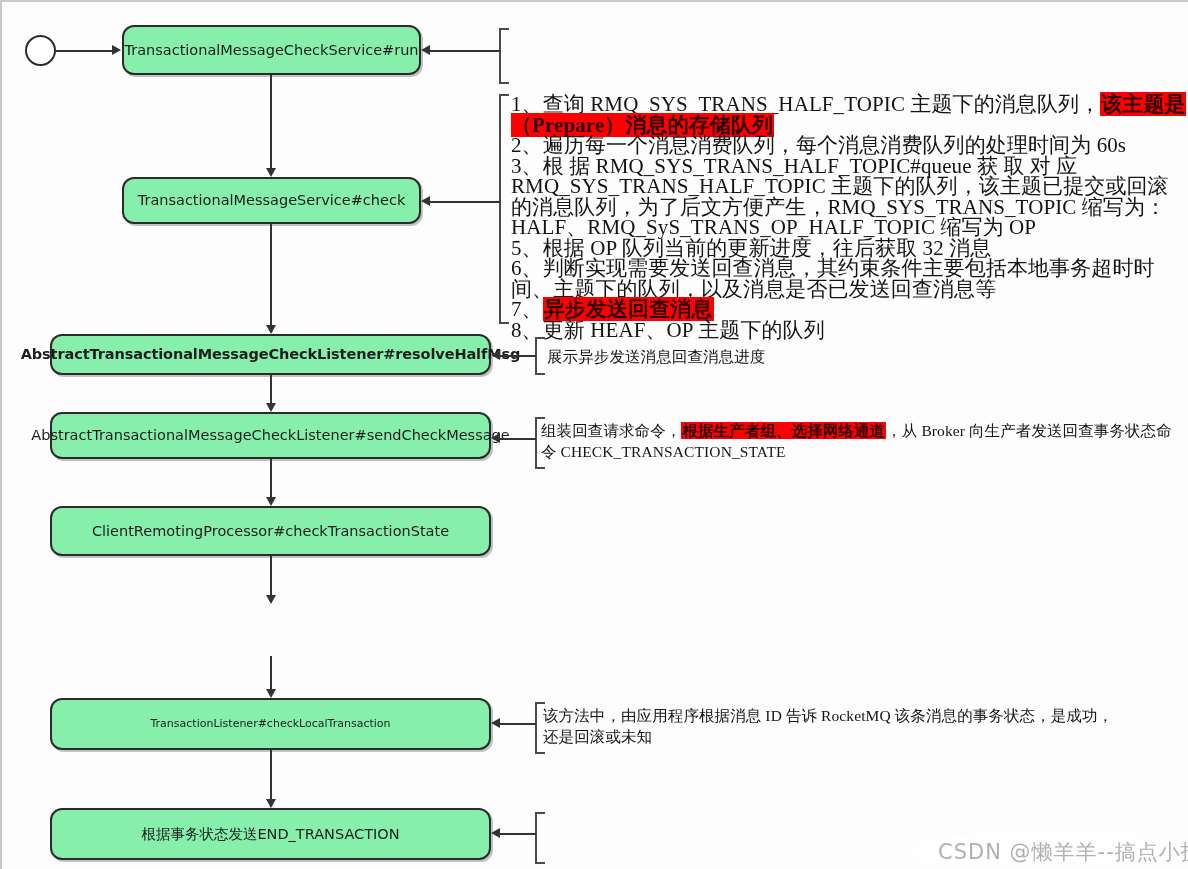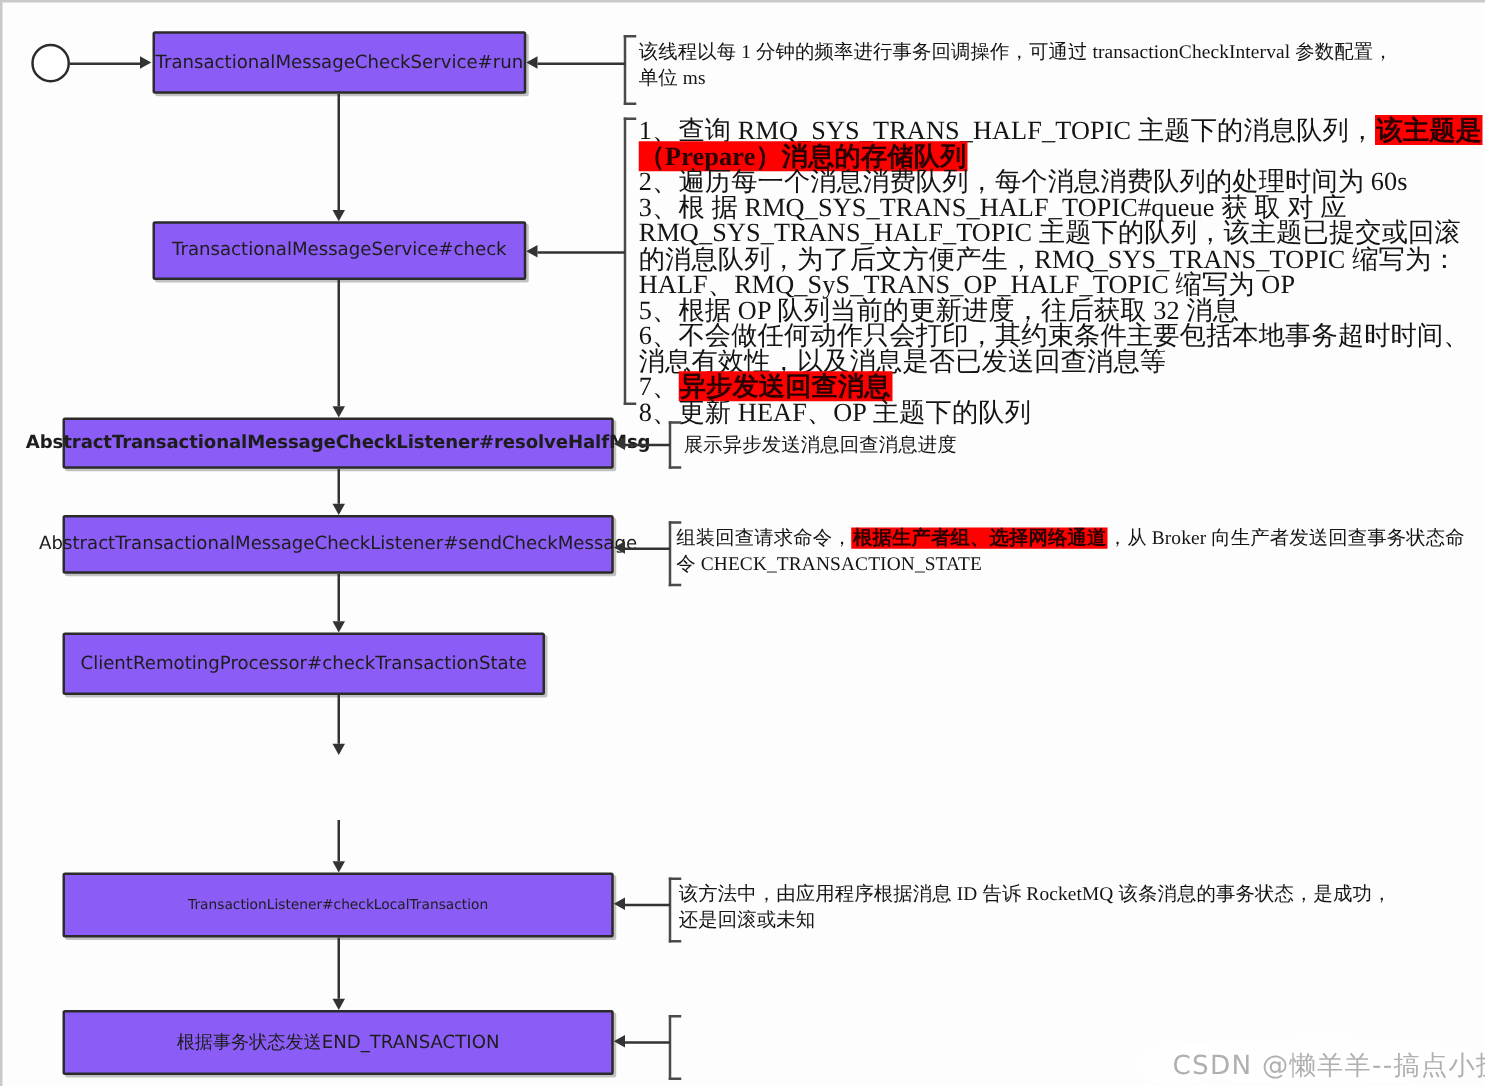--- a/index.html
+++ b/index.html
@@ -20,22 +20,22 @@
     border-left: 2px solid #c9c9c9;
     border-top: 2px solid #c9c9c9;
     box-sizing: border-box;
   }
 
   
   .node {
     position: absolute;
     box-sizing: border-box;
     border: 2px solid #2b2b2b;
-    background: #8b5cf6;
-    border-radius: 2px;
+    background: #86efac;
+    border-radius: 12px;
     display: flex;
     align-items: center;
     justify-content: center;
     text-align: center;
     color: #1d1d1d;
     font-family: "DejaVu Sans", "Liberation Sans", sans-serif;
     box-shadow: 2px 2px 0 rgba(60,60,60,0.30);
   }
   .node .label {
     display: block;
@@ -151,21 +151,21 @@
   </div>
 
   <div class="node bold" style="left:48px; top:332px; width:441px; height:41px; font-size:14.5px;">
     <span class="label">AbstractTransactionalMessageCheckListener#resolveHalfMsg</span>
   </div>
 
   <div class="node" style="left:48px; top:410px; width:441px; height:47px; font-size:14.5px;">
     <span class="label">AbstractTransactionalMessageCheckListener#sendCheckMessage</span>
   </div>
 
-  <div class="node" style="left:48px; top:504px; width:386px; height:50px; font-size:14.5px;">
+  <div class="node" style="left:48px; top:504px; width:441px; height:50px; font-size:14.5px;">
     <span class="label">ClientRemotingProcessor#checkTransactionState</span>
   </div>
 
 
   <div class="node" style="left:48px; top:696px; width:441px; height:52px; font-size:11px;">
     <span class="label">TransactionListener#checkLocalTransaction</span>
   </div>
 
   <div class="node" style="left:48px; top:806px; width:441px; height:52px; font-size:14.5px;">
     <span class="label">根据事务状态发送END_TRANSACTION</span>
@@ -188,24 +188,20 @@
 
   <div class="vline" style="left:268px; top:654px; height:33px;"></div>
   <div class="arrow-down" style="left:264px; top:687px;"></div>
 
   <div class="vline" style="left:268px; top:748px; height:49px;"></div>
   <div class="arrow-down" style="left:264px; top:797px;"></div>
 
   <div class="bracket" style="left:497px; top:26px; height:56px;"></div>
   <div class="hline" style="left:428px; top:48px; width:70px;"></div>
   <div class="arrow-left" style="left:419px; top:43px;"></div>
-  <div class="note" style="left:509px; top:29px; width:672px;">
-    <span class="ln">该线程以每 1 分钟的频率进行事务回调操作，可通过 transactionCheckInterval 参数配置，</span>
-    <span class="ln">单位 ms</span>
-  </div>
 
   <div class="bracket" style="left:497px; top:92px; height:230px;"></div>
   <div class="hline" style="left:428px; top:199px; width:70px;"></div>
   <div class="arrow-left" style="left:419px; top:194px;"></div>
 
   <div class="note" style="left:509px; top:92px; width:676px; line-height:20.5px; font-size:21px;">
 
     <span class="wrap">
       <span>1、</span><span>查询 RMQ_SYS_TRANS_HALF_TOPIC 主题下的消息队列，</span><span class="hl">该主题是（Prepare）消息的存储队列</span>
     </span>
@@ -217,21 +213,21 @@
     <span class="wrap">
       <span>3、</span><span>根 据 RMQ_SYS_TRANS_HALF_TOPIC#queue 获 取 对 应 RMQ_SYS_TRANS_HALF_TOPIC 主题下的队列，该主题已提交或回滚的消息队列，为了后文方便产生，RMQ_SYS_TRANS_TOPIC 缩写为：HALF、RMQ_SyS_TRANS_OP_HALF_TOPIC 缩写为 OP</span>
     </span>
 
 
     <span class="wrap">
       <span>5、</span><span>根据 OP 队列当前的更新进度，往后获取 32 消息</span>
     </span>
 
     <span class="wrap">
-      <span>6、</span><span>不会做任何动作只会打印，其约束条件主要包括本地事务超时时间、消息有效性，以及消息是否已发送回查消息等</span>
+      <span>6、</span><span>判断实现需要发送回查消息，其约束条件主要包括本地事务超时时间、主题下的队列，以及消息是否已发送回查消息等</span>
     </span>
 
     <span class="wrap">
       <span>7、</span><span class="hl">异步发送回查消息</span>
     </span>
 
     <span class="wrap">
       <span>8、</span><span>更新 HEAF、OP 主题下的队列</span>
     </span>
   </div>

